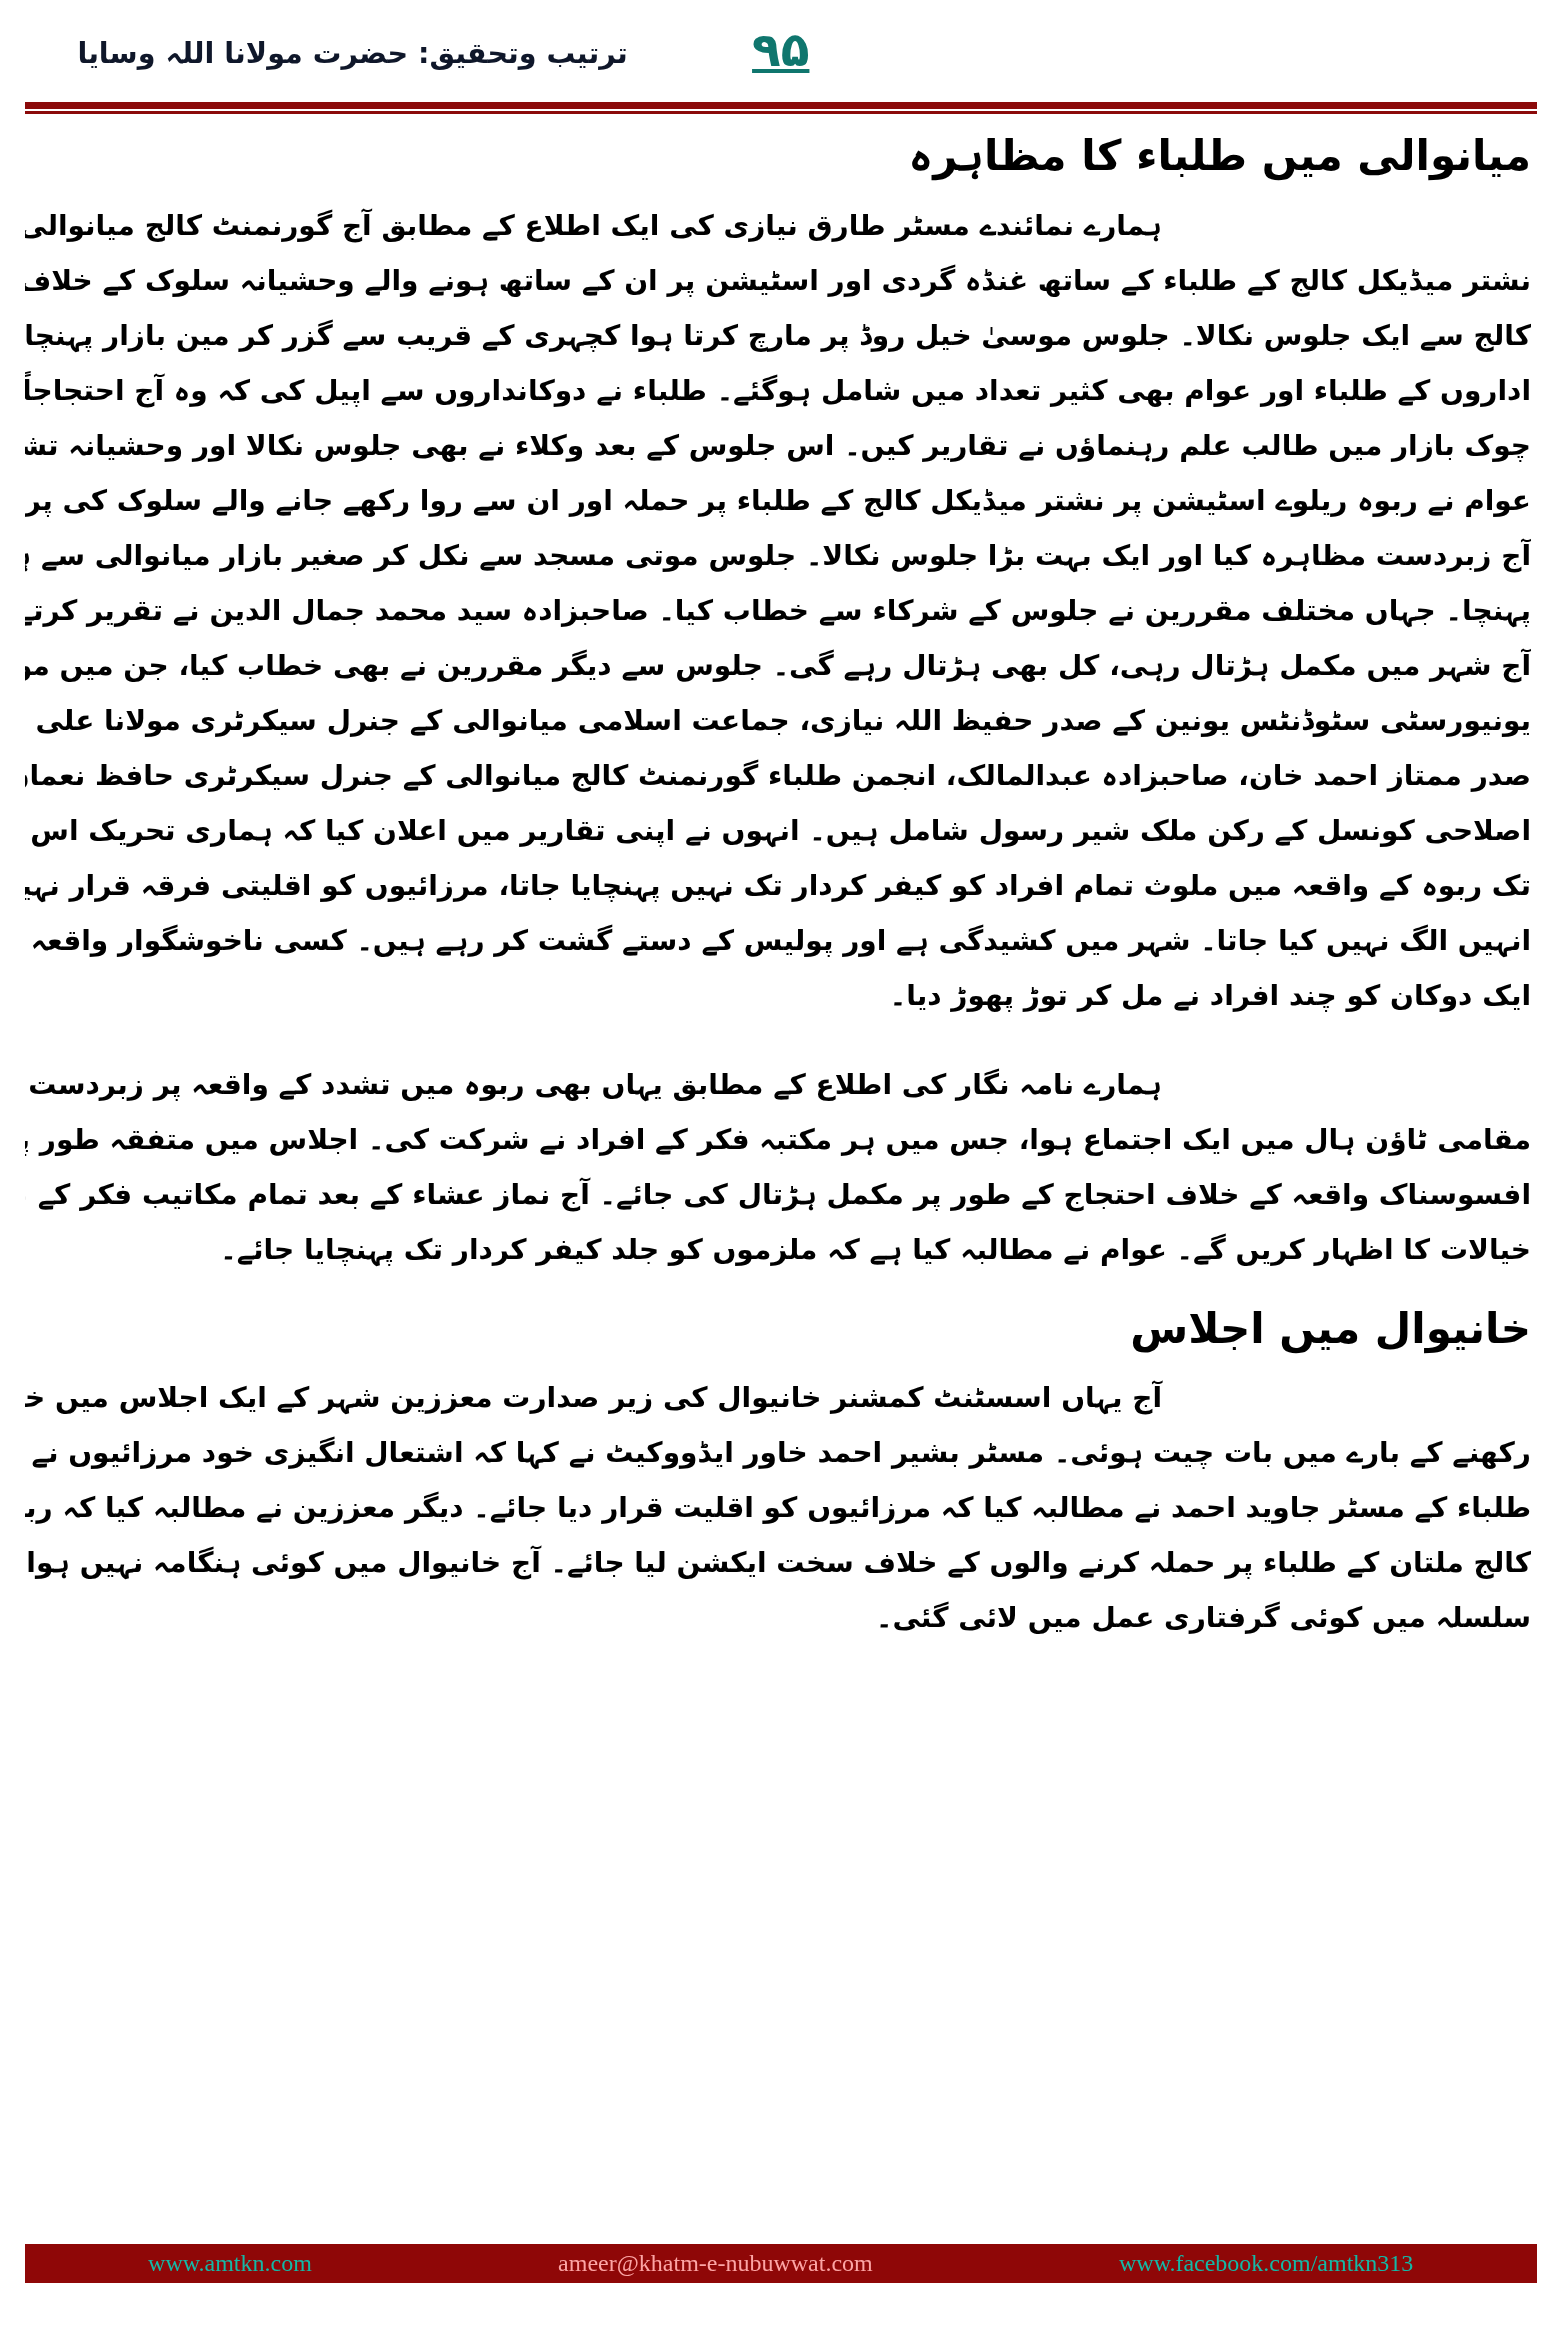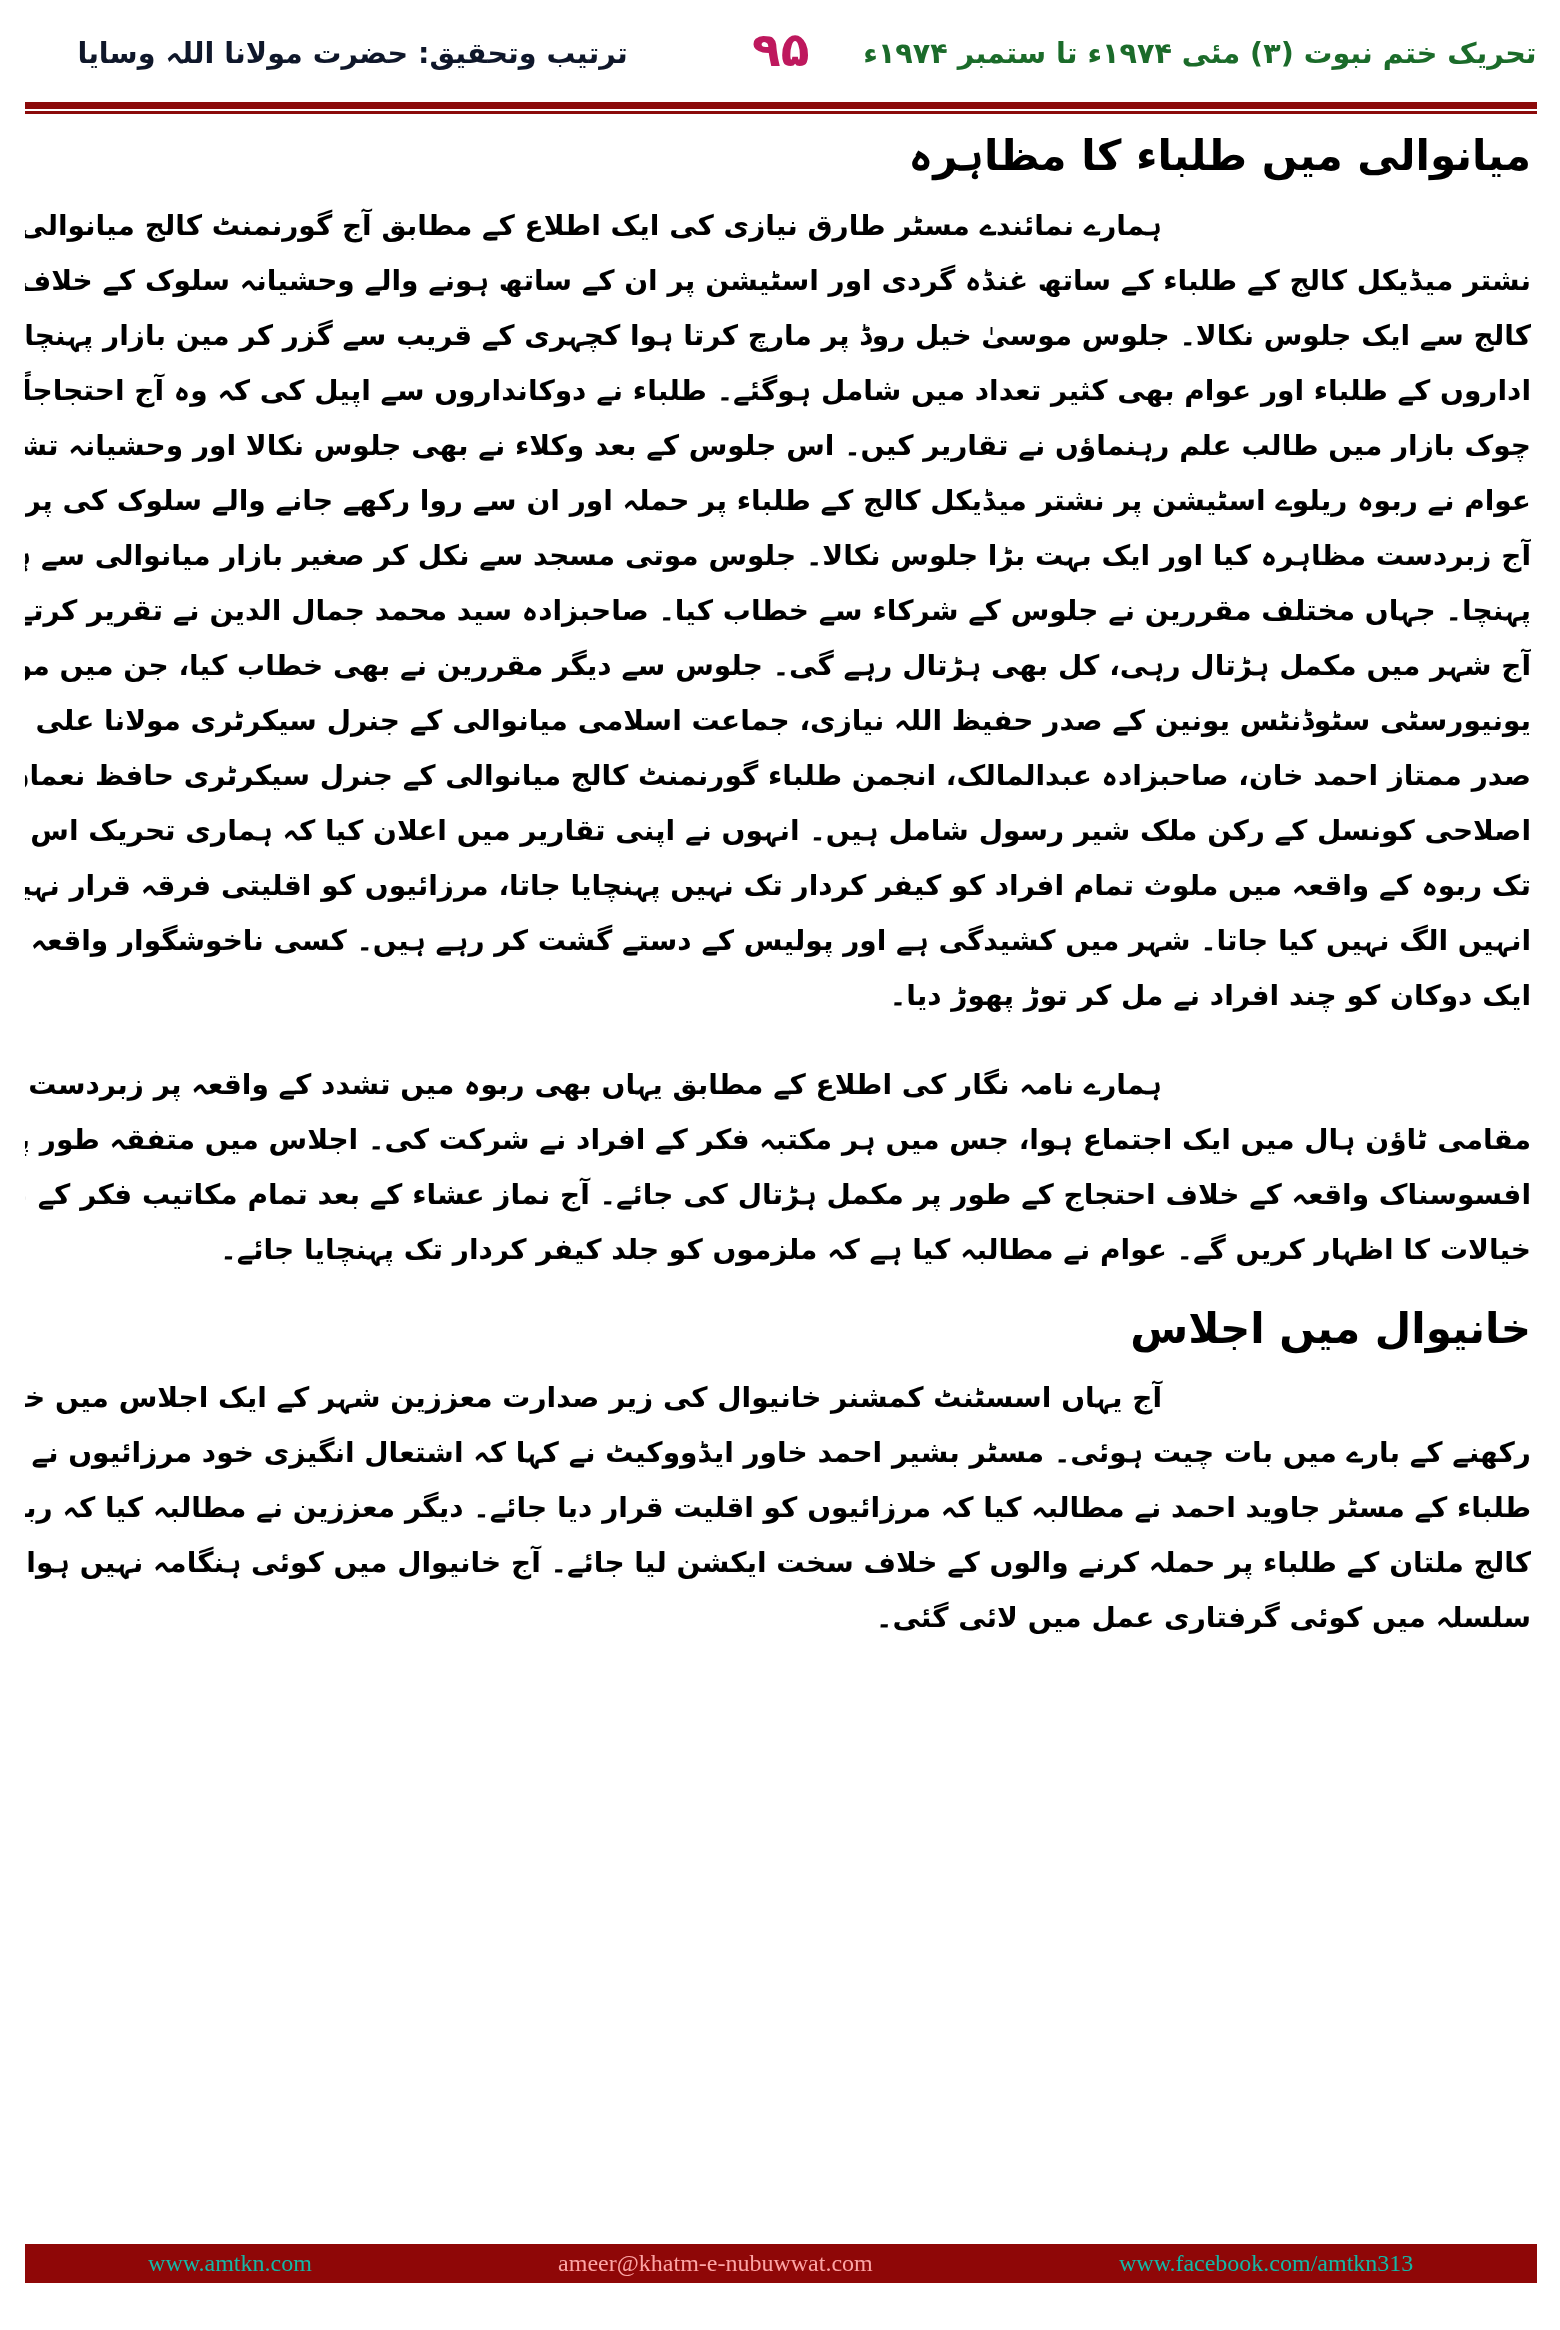--- a/index.html
+++ b/index.html
@@ -7,21 +7,21 @@
          font-family: "DejaVu Sans", sans-serif; color: #000; }
   .header { position: absolute; left: 25px; right: 23.5px; top: 17px; height: 76px; }
   .hdr-right { position: absolute; right: 0; top: 18.5px; direction: rtl;
                font-family: "DejaVu Sans", sans-serif; font-weight: bold; font-size: 28.6px;
                color: #1b6b2a; white-space: nowrap; }
   .hdr-left { position: absolute; left: 8.4px; top: 18.5px; direction: rtl;
               font-family: "DejaVu Sans", sans-serif; font-weight: bold; font-size: 28.6px;
               color: #0f172a; white-space: nowrap; margin-left: 44px; }
   .page-no { position: absolute; left: 50%; transform: translateX(-50%); top: 5px;
              font-family: "DejaVu Sans", sans-serif; font-weight: bold; font-size: 47px;
-             color: #be185d; }
+             color: #0f766e; text-decoration: underline; }
   .rule-thick { position: absolute; left: 25px; right: 23.5px; top: 102px; height: 6.7px; background: #8b0a0a; }
   .rule-thin { position: absolute; left: 25px; right: 23.5px; top: 111px; height: 2.5px; background: #8b0a0a; }
 
   .content { position: absolute; left: 25px; right: 29px; top: 126px; direction: rtl; }
   .section-title { font-family: "DejaVu Sans", sans-serif; font-weight: bold; font-size: 42px;
                    line-height: 60px; height: 60px; margin: 0; white-space: nowrap; text-align: right; }
   .line { font-family: "DejaVu Sans", sans-serif; font-weight: bold; font-size: 28px; line-height: 55px;
           height: 55px; white-space: nowrap; overflow: hidden; text-align: justify; text-align-last: justify; }
   .line.first { padding-right: 369px; }
   .line.last { text-align-last: right; }
@@ -31,21 +31,20 @@
   .footer { position: absolute; left: 25px; right: 23.5px; top: 2244px; height: 39px; background: #8f0707;
             display: flex; align-items: center; justify-content: space-around;
             font-family: "Liberation Serif", serif; font-size: 24px; }
   .footer .yellow { color: #14b8a6; }
   .footer .white { color: #fca5a5; }
 </style>
 </head>
 <body>
 
 <div class="header">
-  <div class="hdr-right">تحریک ختم نبوت (۳) مئی ۱۹۷۴ء تا ستمبر ۱۹۷۴ء</div>
   <div class="page-no">۹۵</div>
   <div class="hdr-left">ترتیب وتحقیق: حضرت مولانا اللہ وسایا</div>
 </div>
 <div class="rule-thick"></div>
 <div class="rule-thin"></div>
 
 <div class="content">
 
   <section>
     <h2 class="section-title">میانوالی میں طلباء کا مظاہرہ</h2>

